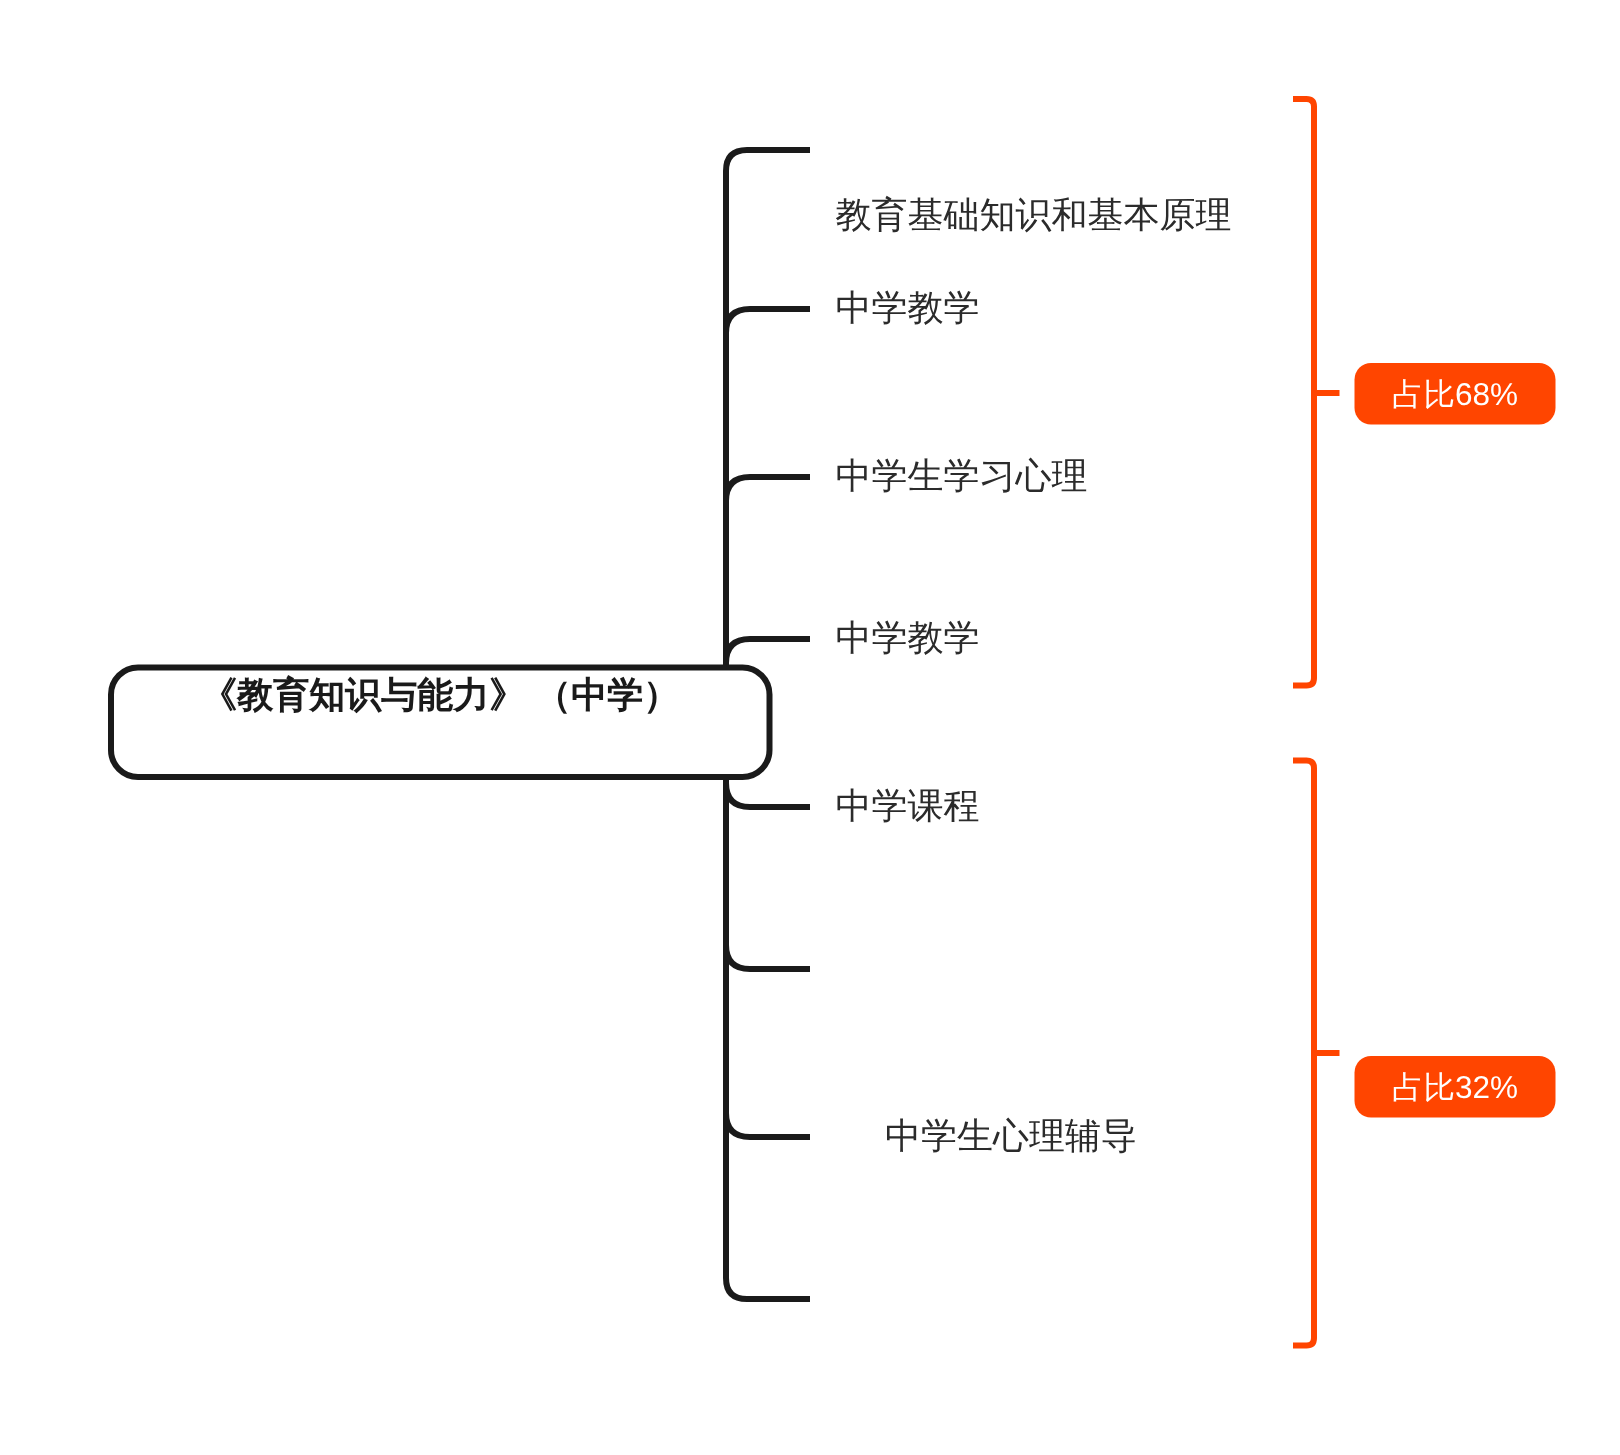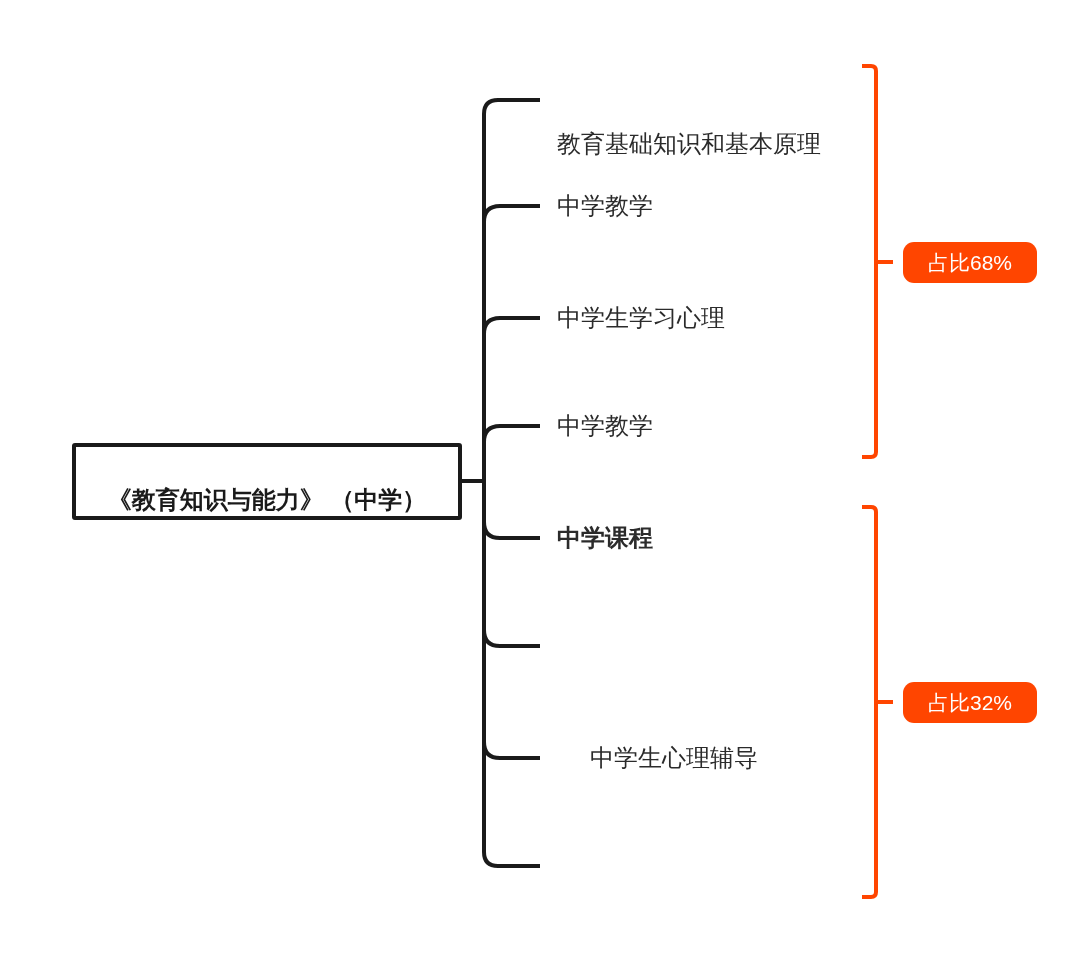--- a/index.html
+++ b/index.html
@@ -17,48 +17,48 @@
   }
   .canvas{
     position:relative;width:1080px;height:970px;background:var(--bg);
   }
   svg.wires{
     position:absolute;left:0;top:0;width:1080px;height:970px;
   }
   .wire-black{stroke:var(--line);stroke-width:4;fill:none;}
   .wire-accent{stroke:var(--accent);stroke-width:4;fill:none;}
   .root-node{
-    position:absolute;left:72px;top:443px;width:390px;height:77px;
-    border:4px solid var(--line);border-radius:3px;background:var(--bg);
-    display:flex;align-items:flex-end;justify-content:center;
+    position:absolute;left:72px;top:443px;width:443px;height:77px;
+    border:4px solid var(--line);border-radius:20px;background:var(--bg);
+    display:flex;align-items:flex-start;justify-content:center;
   }
   .root-node .root-label{
     font-size:24px;font-weight:bold;color:var(--line);
     letter-spacing:0px;white-space:nowrap;
   }
   .branch-label{
     position:absolute;left:557px;height:34px;line-height:34px;
     font-size:24px;color:var(--label-text);white-space:nowrap;
   }
   .bl-0{top:83px;margin-top:44px;}
   .bl-1{top:189px;}
   .bl-2{top:301px;}
   .bl-3{top:409px;}
-  .bl-4{top:521px;font-weight:bold;}
+  .bl-4{top:521px;}
   .bl-5{top:629px;}
   .bl-6{top:741px;margin-left:33px;}
   .bl-7{top:849px;}
   .ratio-badge{
     position:absolute;left:903px;width:134px;height:41px;
     background:var(--accent);border-radius:11px;
     display:flex;align-items:center;justify-content:center;
     color:var(--badge-text);font-size:21px;white-space:nowrap;
   }
   .rb-0{top:242px;}
-  .rb-1{top:682px;justify-content:center;}
+  .rb-1{top:704px;justify-content:center;}
 </style>
 </head>
 <body>
 
 <div class="canvas">
 
   <svg class="wires" viewBox="0 0 1080 970">
 
     <path class="wire-black" d="M 460 481 H 484"></path>
 

